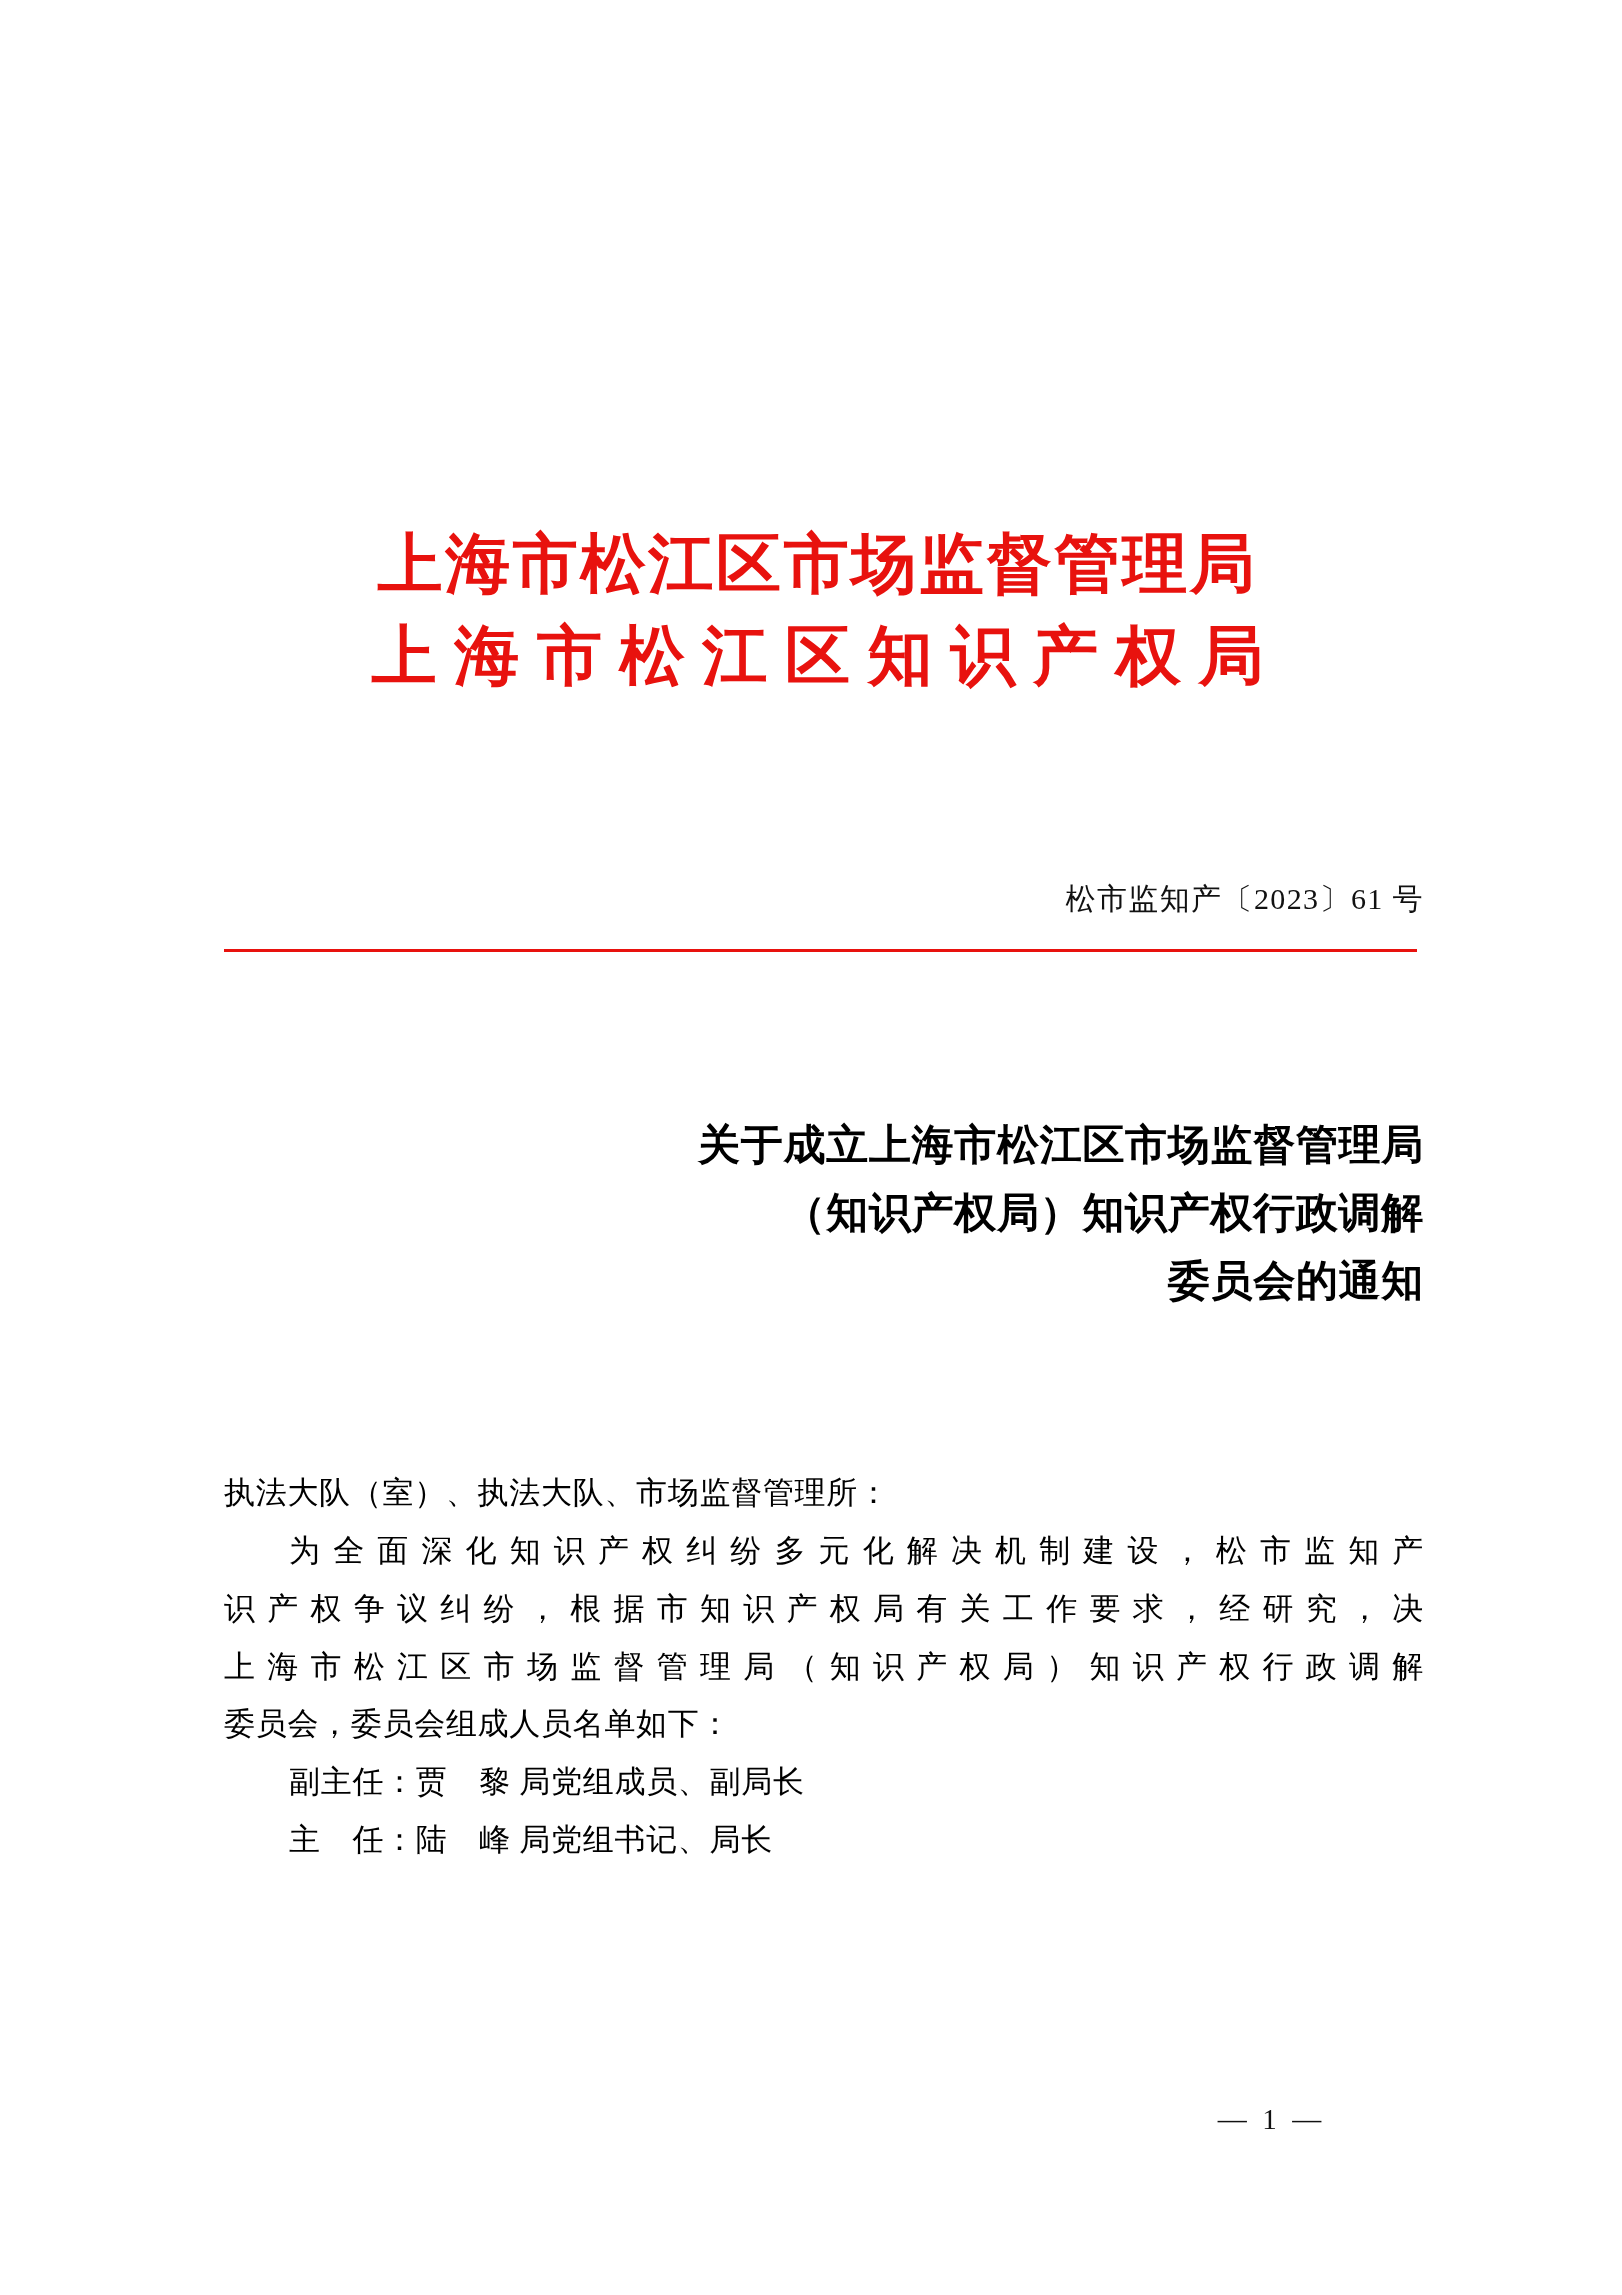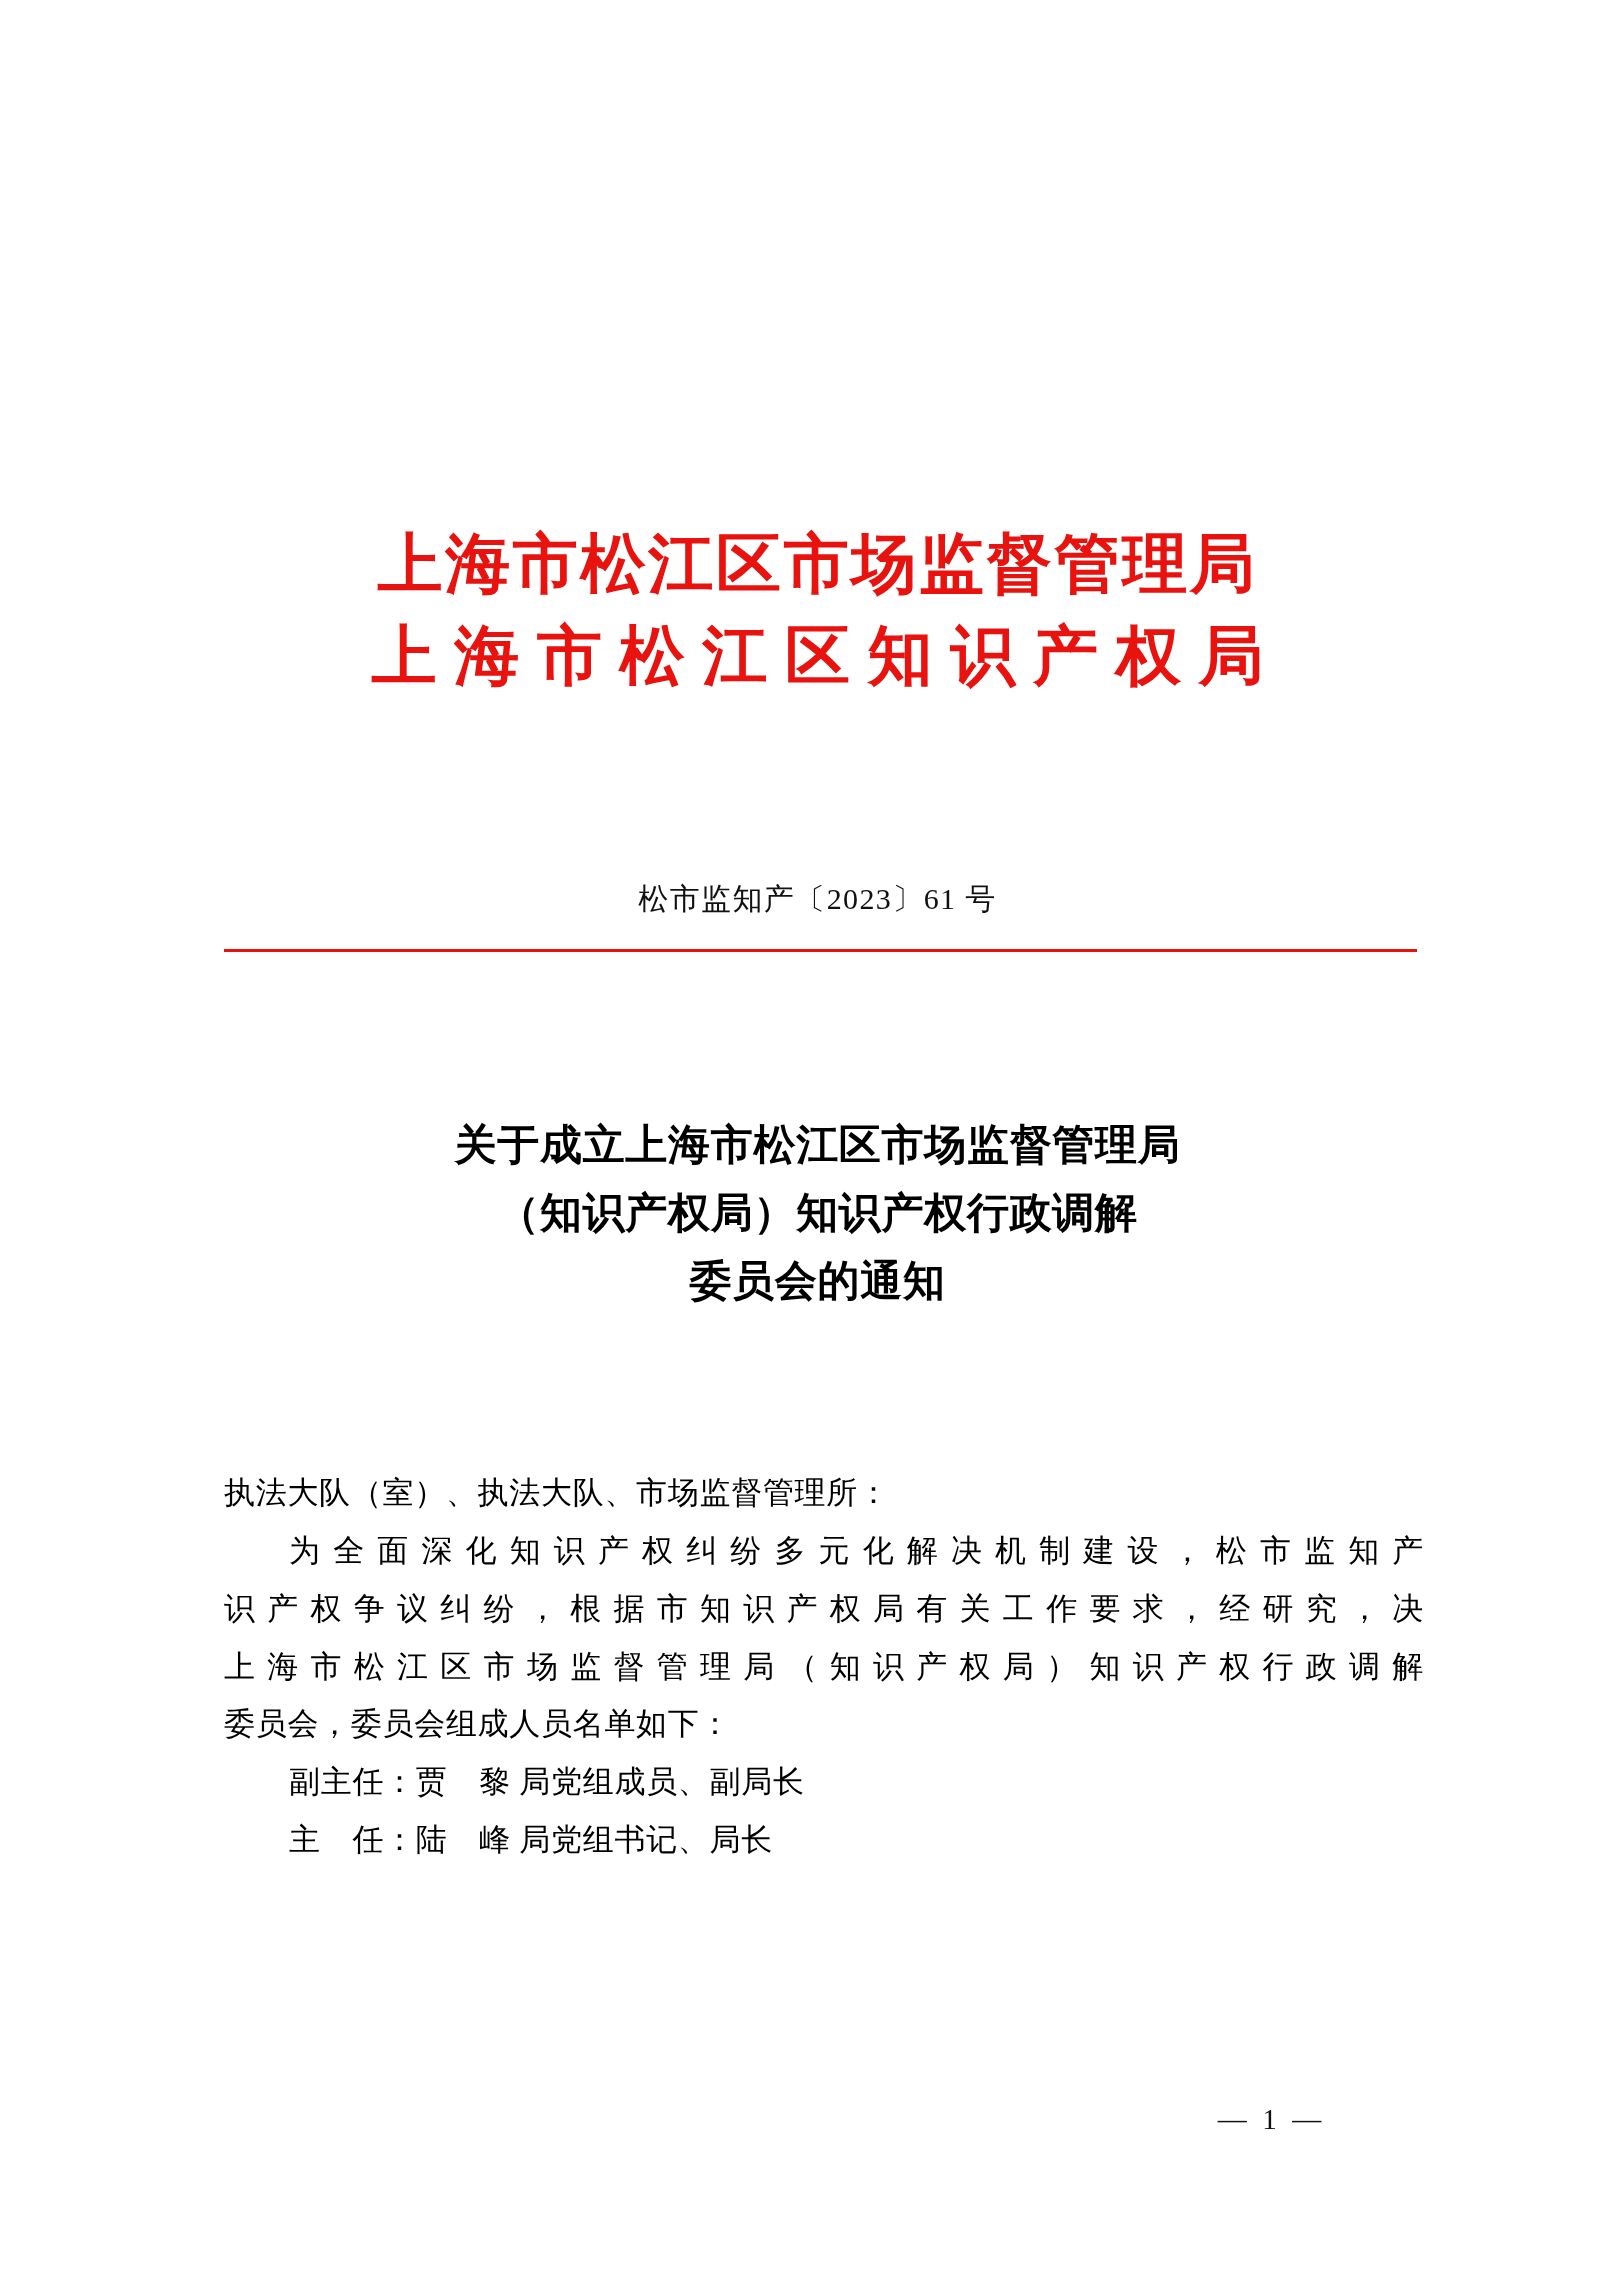--- a/index.html
+++ b/index.html
@@ -47,21 +47,21 @@
     letter-spacing: 17.7px;
     padding-left: 17.7px;
   }
 
   
   .doc-number {
     position: absolute;
     left: 204px;
     top: 879px;
     width: 1213px;
-    text-align: center;
+    text-align: right;
     font-size: 30px;
     letter-spacing: 1.4px;
     color: #111;
   }
 
   
   .red-rule {
     position: absolute;
     left: 217px;
     top: 949px;
@@ -69,21 +69,21 @@
     height: 3.4px;
     background: #e8120e;
   }
 
   
   .doc-title {
     position: absolute;
     left: 204px;
     top: 1111px;
     width: 1213px;
-    text-align: center;
+    text-align: right;
     font-size: 42px;
     font-weight: bold;
     line-height: 1.62;
     letter-spacing: 0.7px;
     color: #000;
   }
   .doc-title div { white-space: nowrap; }
 
   
   .body-block {

